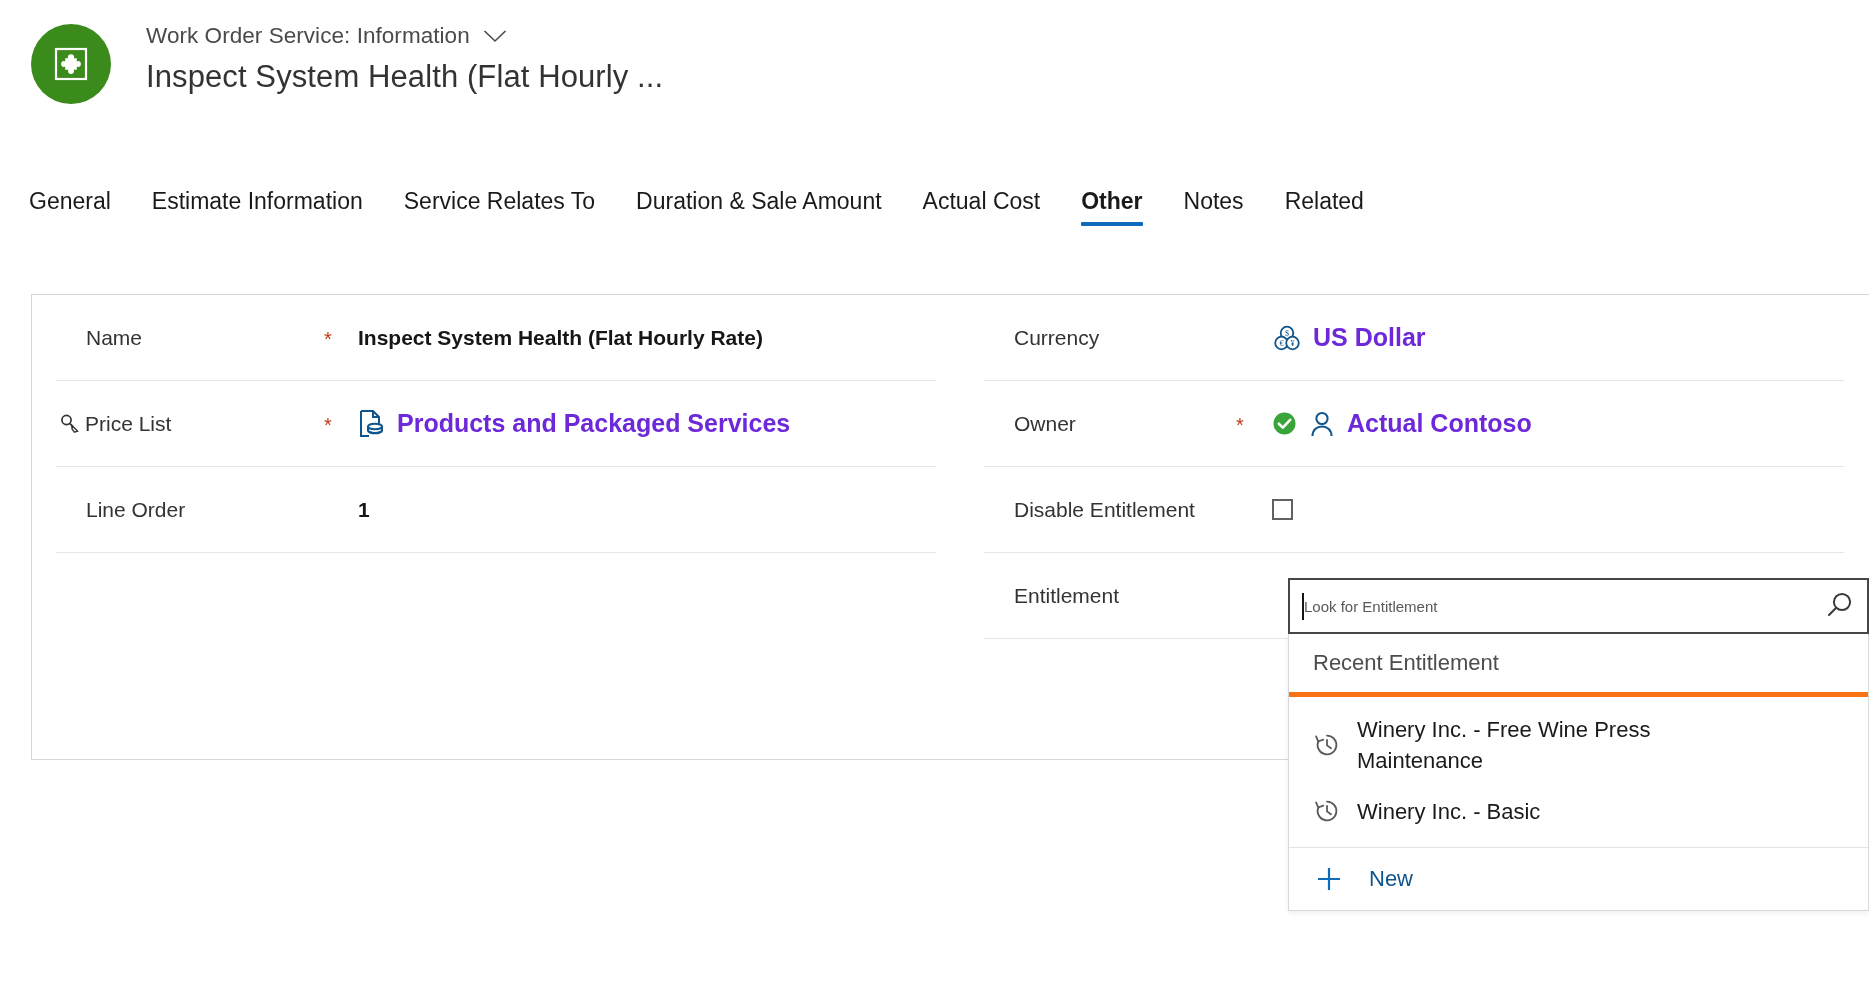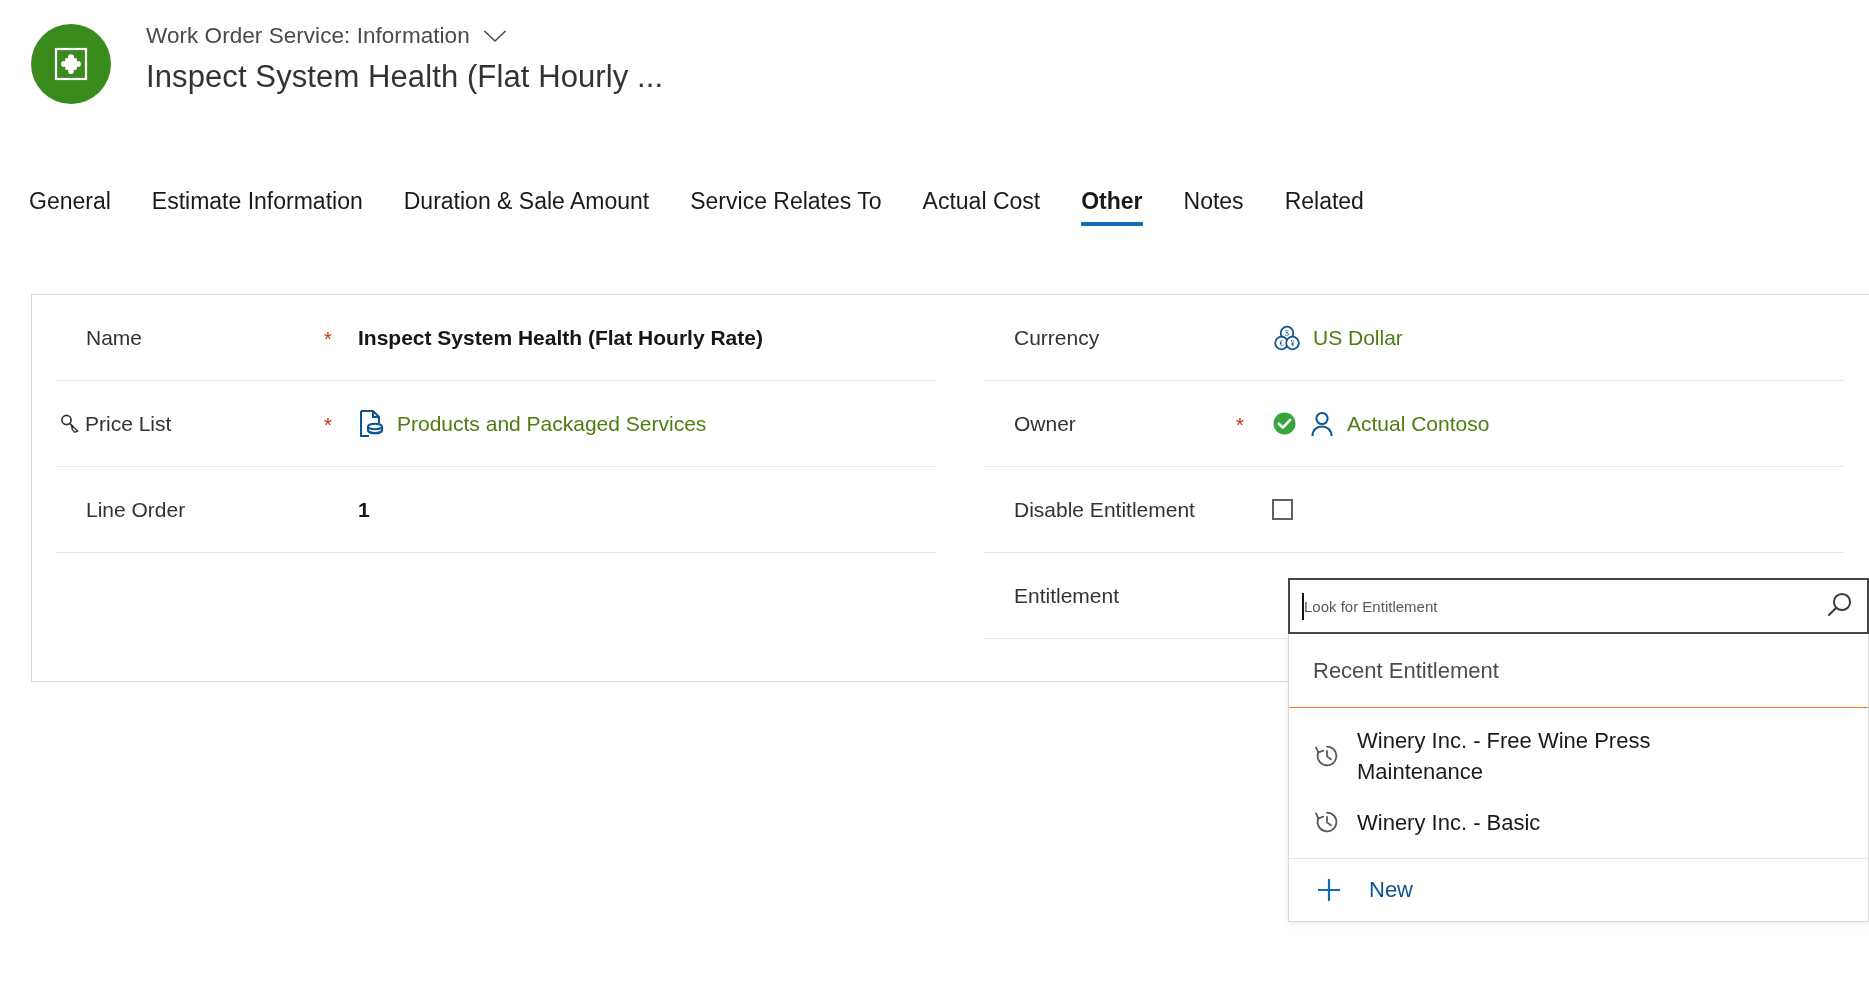--- a/index.html
+++ b/index.html
@@ -89,21 +89,21 @@
     height: 4px;
     background: #0f6cbd;
     border-radius: 1px;
   }
 
   
   .form-card {
     position: absolute;
     left: 31px; top: 294px;
     width: 1838px;
-    height: 388px;
+    height: 466px;
     border: 1px solid #d6d6d6;
     border-right: none;
     background: #ffffff;
   }
   .form-cols {
     position: absolute;
     inset: 0;
     display: flex;
   }
   .form-col {
@@ -155,23 +155,23 @@
     color: #161616;
   }
   .field-value.bold { font-weight: 700; }
   .field-value .vicon {
     display: inline-flex;
     align-items: center;
     margin-right: 11px;
     flex: 0 0 auto;
   }
   .link-text {
-    color: #4d7c0f;
-    font-weight: 400;
-    font-size: 21px;
+    color: #6d28d9;
+    font-weight: 700;
+    font-size: 25px;
     cursor: pointer;
   }
   .checkbox {
     width: 21px; height: 21px;
     border: 2px solid #616161;
     background: #fff;
     cursor: pointer;
   }
 
   
@@ -216,27 +216,27 @@
     cursor: pointer;
   }
 
   .lookup-panel {
     border: 1px solid #d8d8d8;
     border-top: none;
     background: #ffffff;
     box-shadow: 0 2px 6px rgba(0,0,0,0.07);
   }
   .panel-section-header {
-    height: 74px;
+    height: 63px;
     display: flex;
     align-items: center;
     padding-left: 24px;
     font-size: 22px;
     color: #4d4d4d;
-    border-bottom: 1px solid #f97316;
+    border-bottom: 5px solid #f97316;
   }
   .panel-items { padding: 8px 16px 10px 0; }
   .panel-item {
     display: flex;
     align-items: center;
     padding: 9px 12px 9px 24px;
     min-height: 52px;
     cursor: pointer;
   }
   .panel-item .pi-icon {
@@ -294,22 +294,22 @@
           </svg>
         </span>
       </div>
       <div class="record-title">Inspect System Health (Flat Hourly ...</div>
     </div>
   </div>
 
   <div class="tabbar">
     <div class="tab">General</div>
     <div class="tab">Estimate Information</div>
+    <div class="tab">Service Relates To</div>
     <div class="tab">Duration &amp; Sale Amount</div>
-    <div class="tab">Service Relates To</div>
     <div class="tab">Actual Cost</div>
     <div class="tab active">Other</div>
     <div class="tab">Notes</div>
     <div class="tab">Related</div>
   </div>
 
   <div class="form-card">
     <div class="form-cols">
 
       <div class="form-col left">

